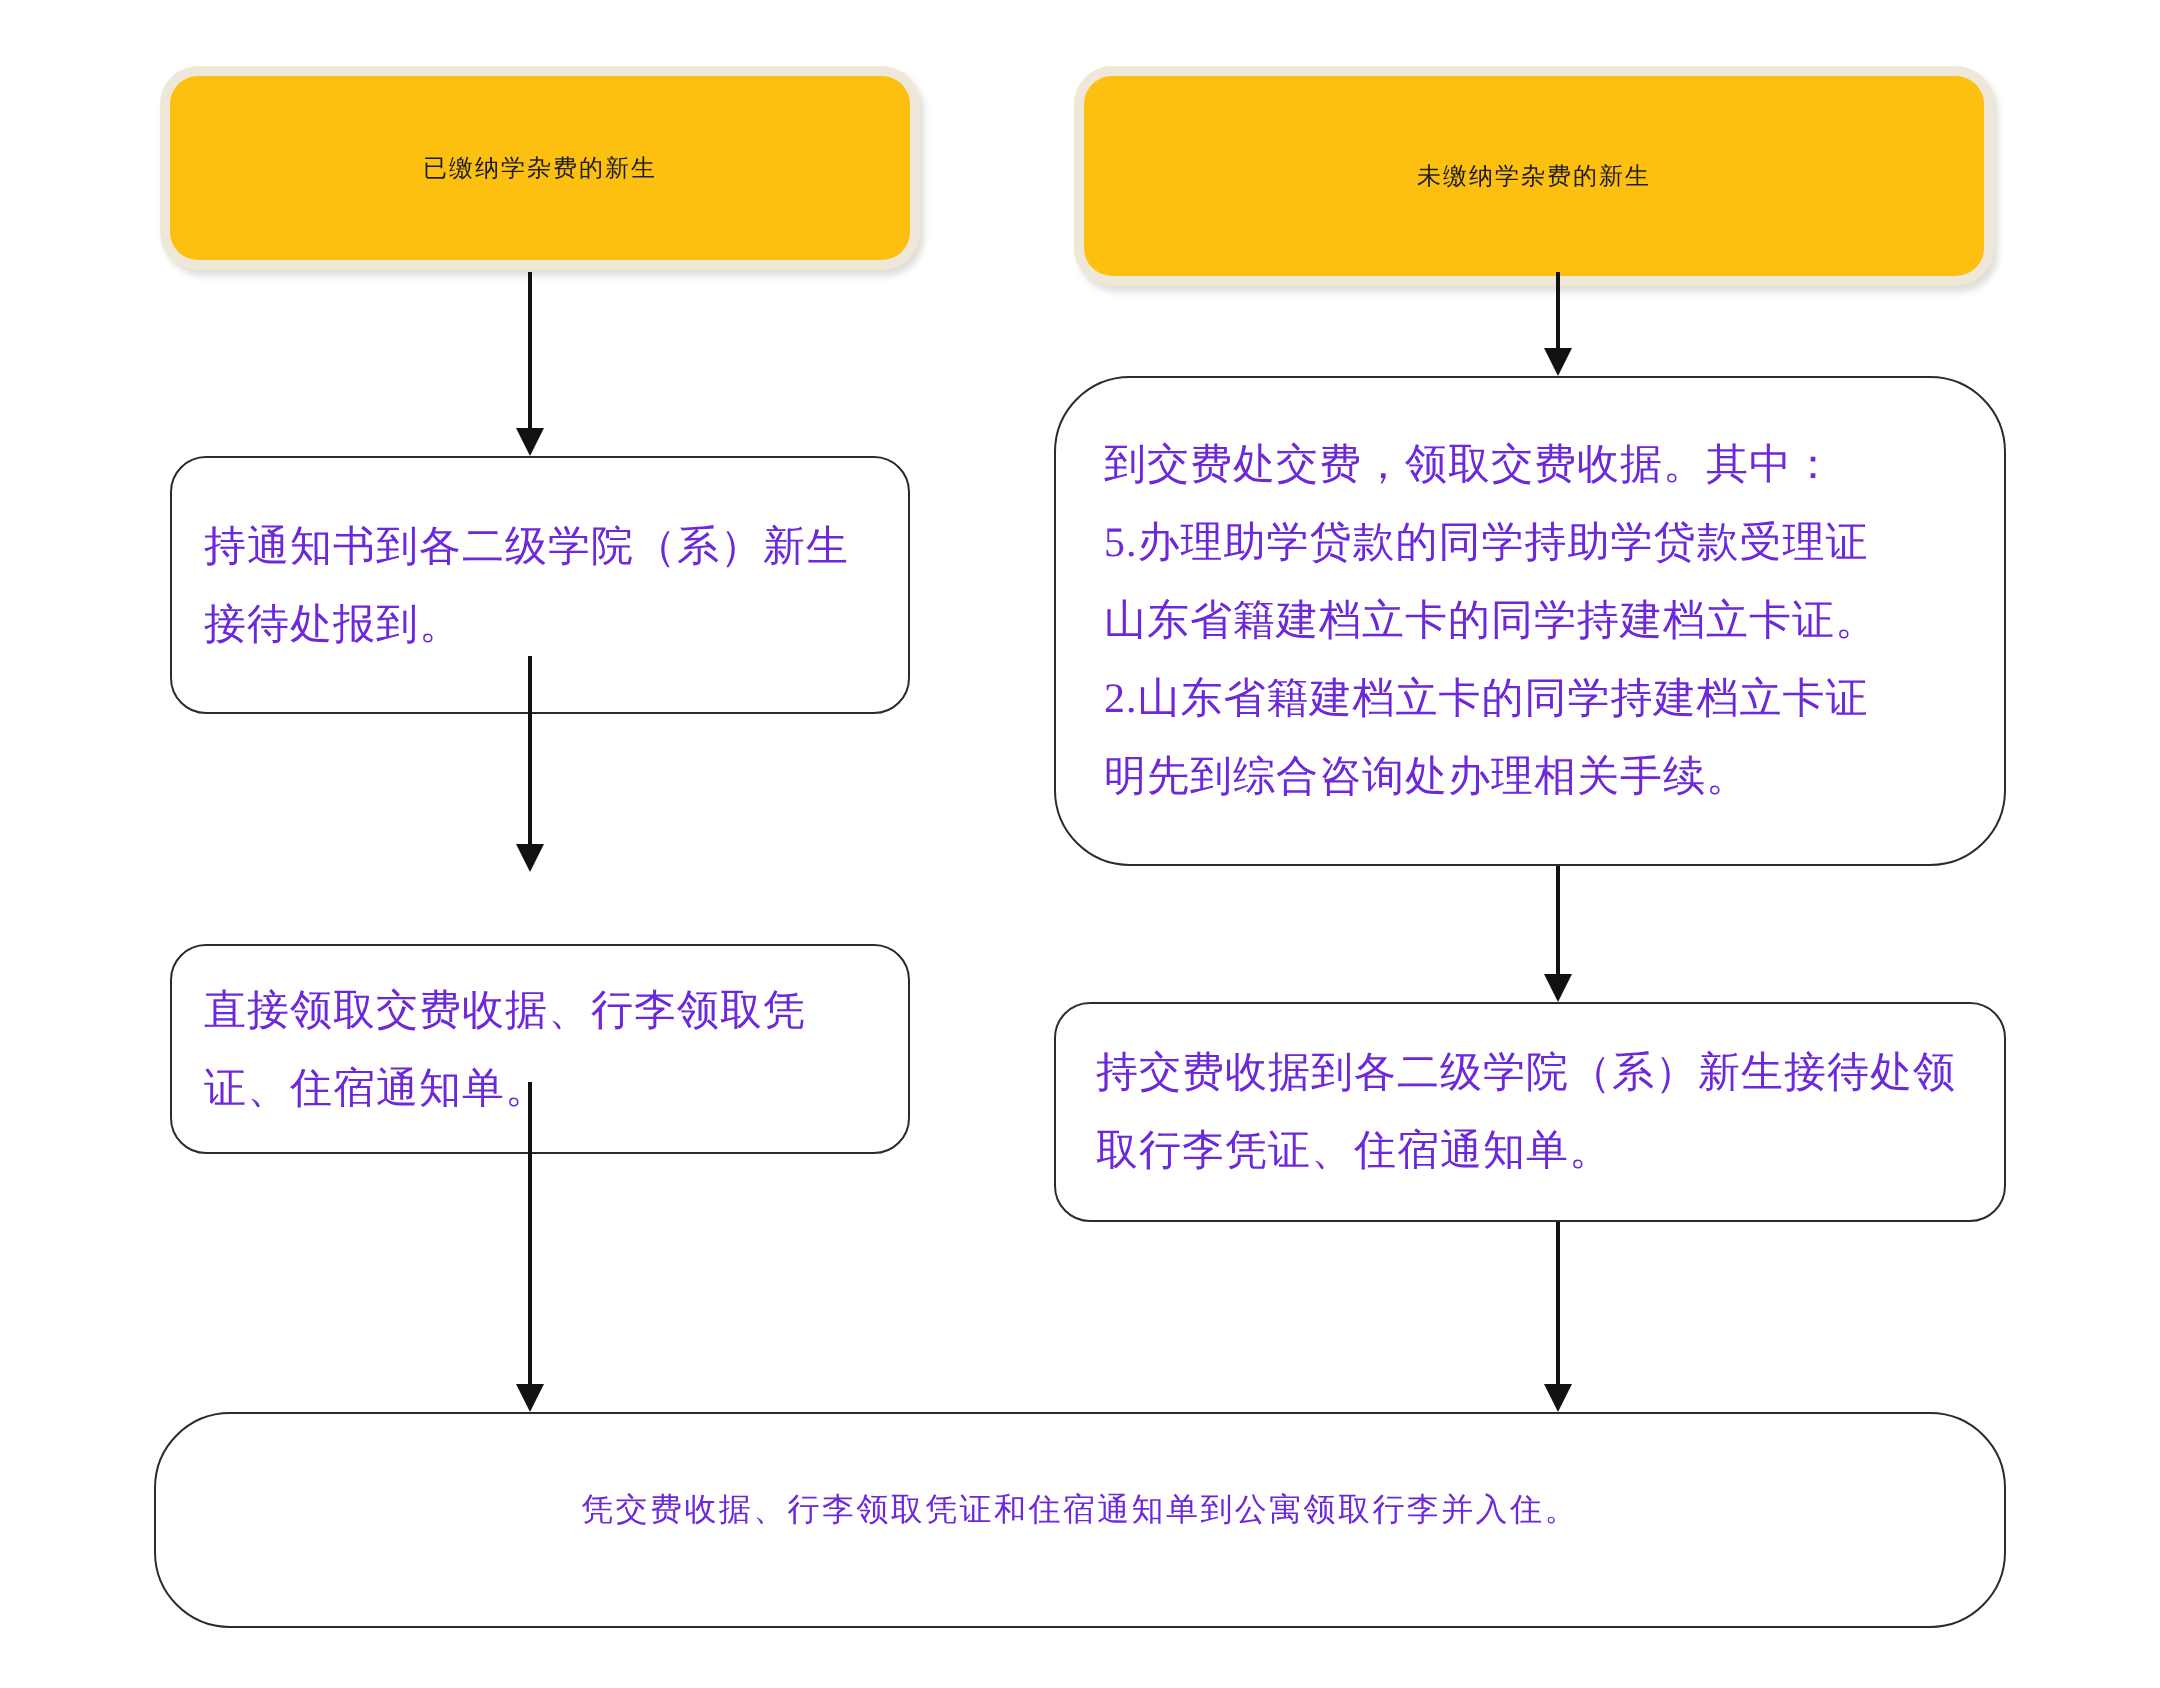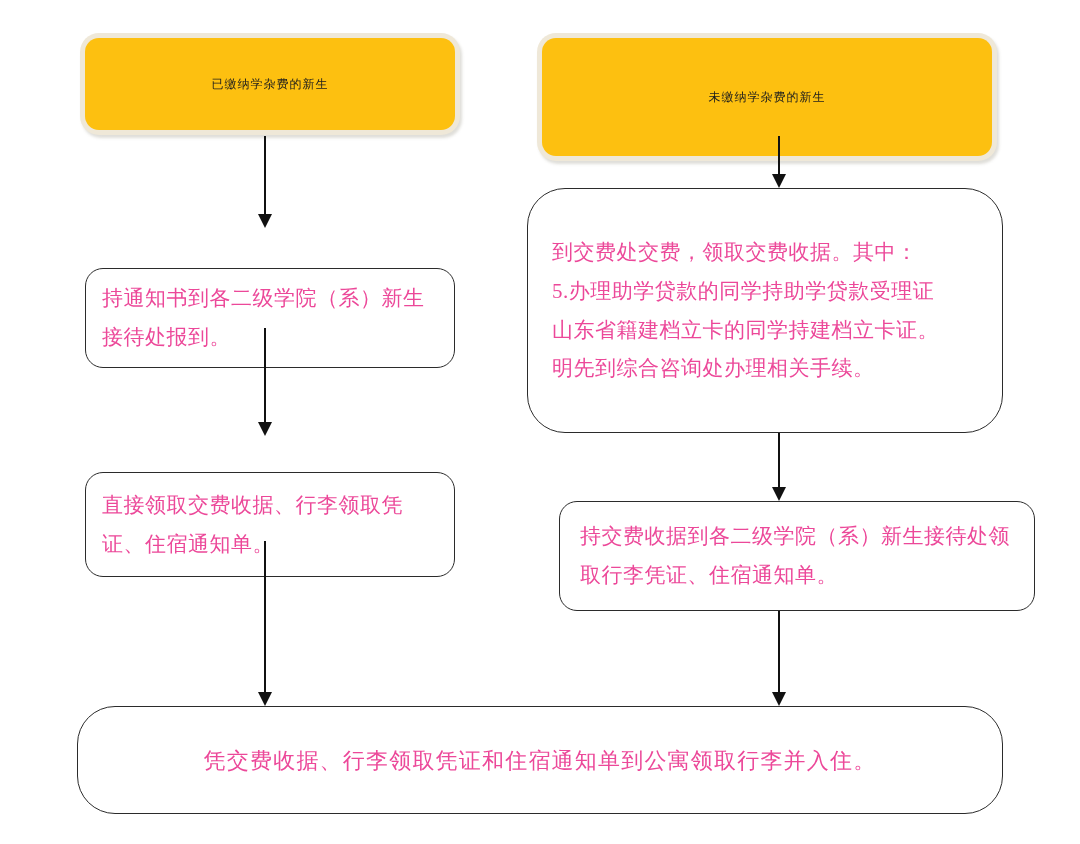--- a/index.html
+++ b/index.html
@@ -46,21 +46,21 @@
     line-height: 1.4;
   }
 
   
   .node.process {
     background: #ffffff;
     border: 1.6px solid #2b2b2b;
     border-radius: 18px;
   }
   .node.process .node-text {
-    color: #ec4899;
+    color: #6d28d9;
     font-size: 21px;
     line-height: 1.85;
     text-align: left;
     letter-spacing: 0.5px;
   }
 
   .node.process.pill {
     border-radius: 38px;
   }
 
@@ -75,21 +75,21 @@
   }
 
   
   .node.summary {
     align-items: flex-start;
   }
   .node.summary .node-inner {
     padding-top: 34px;
   }
   .node.summary .node-text {
-    font-size: 22px;
+    font-size: 16px;
     text-align: center;
     letter-spacing: 1.2px;
   }
 
   
   .arrow {
     position: absolute;
     width: 0;
   }
   .arrow .shaft {
@@ -118,21 +118,21 @@
     <div class="node-inner">
       <div class="node-text">已缴纳学杂费的新生</div>
     </div>
   </div>
 
   <div class="arrow" style="left:265px; top:136px; height:92px;">
     <div class="shaft" style="height:78px;"></div>
     <div class="head" style="top:78px;"></div>
   </div>
 
-  <div class="node process" style="left:85px; top:228px; width:370px; height:100px;margin-top:40px;">
+  <div class="node process" style="left:85px; top:228px; width:370px; height:129px;">
     <div class="node-inner">
       <div class="node-text">持通知书到各二级学院（系）新生接待处报到。</div>
     </div>
   </div>
 
   <div class="arrow" style="left:265px; top:328px; height:108px;">
     <div class="shaft" style="height:94px;"></div>
     <div class="head" style="top:94px;"></div>
   </div>
 
@@ -140,46 +140,47 @@
     <div class="node-inner">
       <div class="node-text">直接领取交费收据、行李领取凭证、住宿通知单。</div>
     </div>
   </div>
 
   <div class="arrow" style="left:265px; top:541px; height:165px;">
     <div class="shaft" style="height:151px;"></div>
     <div class="head" style="top:151px;"></div>
   </div>
 
-  <div class="node header" style="left:542px; top:38px; width:450px; height:118px;">
+  <div class="node header" style="left:542px; top:38px; width:450px; height:100px;">
     <div class="node-inner">
       <div class="node-text">未缴纳学杂费的新生</div>
     </div>
   </div>
 
   <div class="arrow" style="left:779px; top:136px; height:52px;">
     <div class="shaft" style="height:38px;"></div>
     <div class="head" style="top:38px;"></div>
   </div>
 
   <div class="node process pill" style="left:527px; top:188px; width:476px; height:245px;">
     <div class="node-inner" style="padding:0 24px;">
       <div class="node-text">到交费处交费，领取交费收据。其中：</div>
       <div class="node-text">5.办理助学贷款的同学持助学贷款受理证</div>
       <div class="node-text">山东省籍建档立卡的同学持建档立卡证。</div>
+      <div class="node-text">2.山东省籍建档立卡的同学持建档立卡证</div>
       <div class="node-text">明先到综合咨询处办理相关手续。</div>
     </div>
   </div>
 
   <div class="arrow" style="left:779px; top:433px; height:68px;">
     <div class="shaft" style="height:54px;"></div>
     <div class="head" style="top:54px;"></div>
   </div>
 
-  <div class="node process" style="left:527px; top:501px; width:476px; height:110px;margin-left:32px;">
+  <div class="node process" style="left:527px; top:501px; width:476px; height:110px;">
     <div class="node-inner" style="padding:0 20px;">
       <div class="node-text">持交费收据到各二级学院（系）新生接待处领取行李凭证、住宿通知单。</div>
     </div>
   </div>
 
   <div class="arrow" style="left:779px; top:611px; height:95px;">
     <div class="shaft" style="height:81px;"></div>
     <div class="head" style="top:81px;"></div>
   </div>
 

